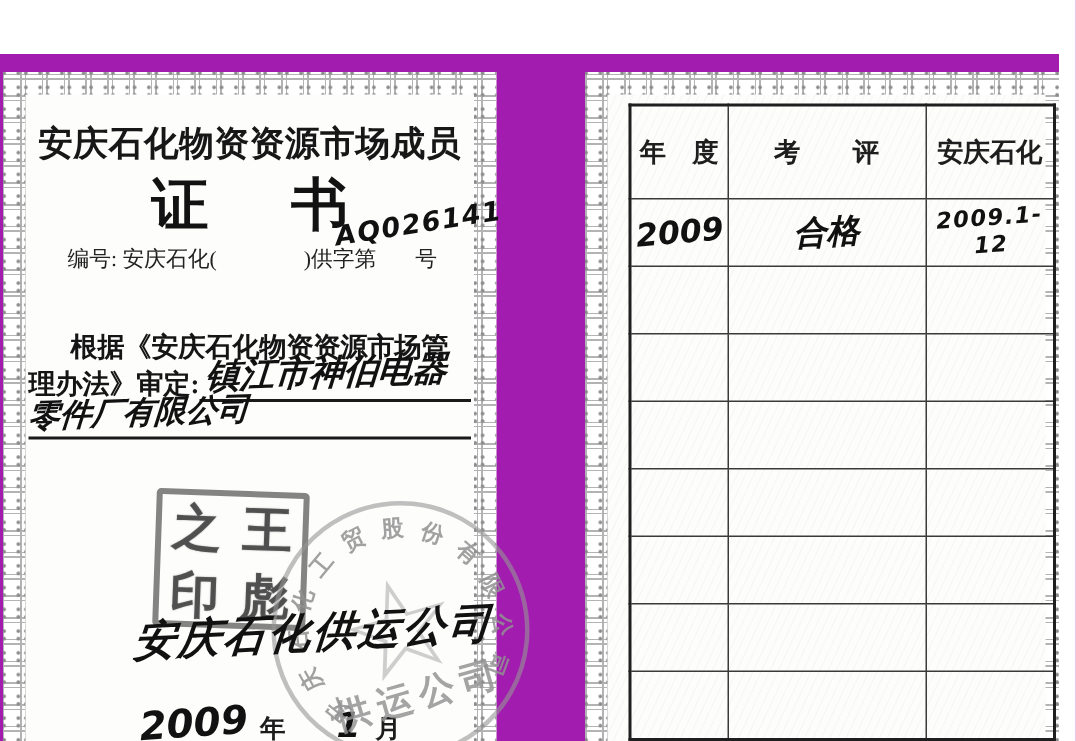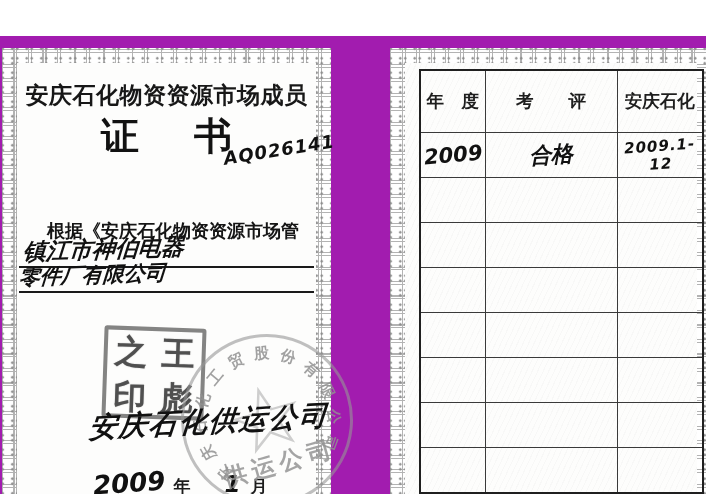--- a/index.html
+++ b/index.html
@@ -135,24 +135,28 @@
 
       <div class="cert-title">安庆石化物资资源市场成员</div>
 
       <div class="zhengshu-row">
         <span>证</span>
         <span>书</span>
       </div>
 
       <div class="serial-hand hand">AQ026141</div>
 
+      <div class="number-line">
+        <span>编号: 安庆石化(</span><span class="sp1"></span><span>)供字第</span><span class="sp2"></span><span>号</span>
+      </div>
 
       <div class="body-para">
         <div class="bl l1">根据《安庆石化物资资源市场管</div>
         <div class="bl l2">
+          <span>理办法》审定:</span>
           <span class="uline">
             <span class="hand hw1">镇江市神伯电器</span>
           </span>
         </div>
         <div class="bl l3">
           <span class="uline-full">
             <span class="hand hw2">零件厂有限公司</span>
           </span>
         </div>
       </div>

